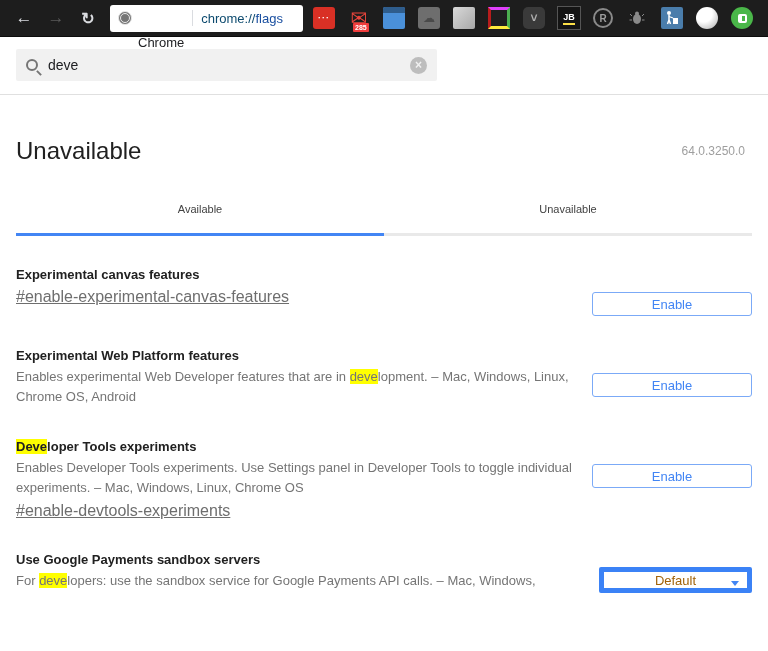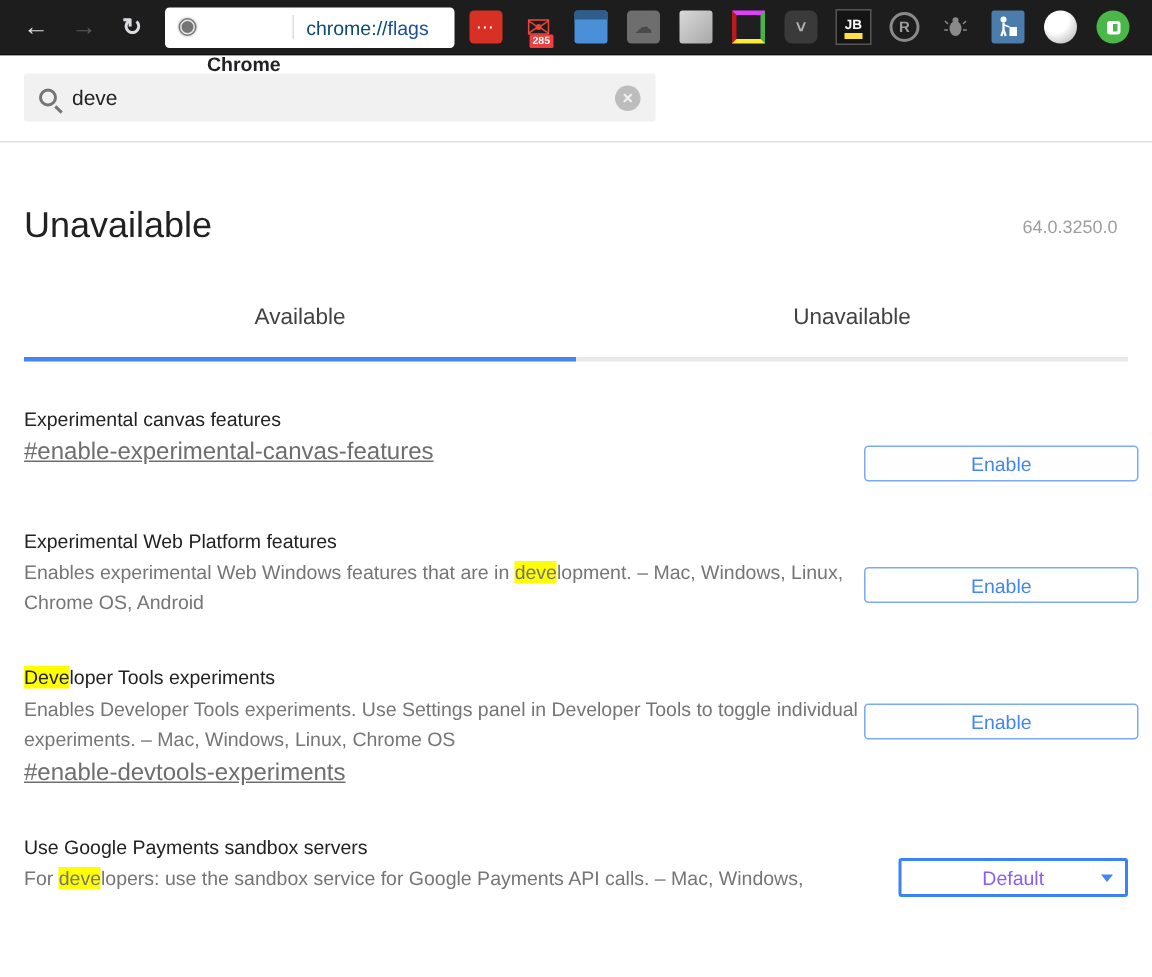--- a/index.html
+++ b/index.html
@@ -10,41 +10,41 @@
   .toolbar { height:37px; background:#1d1d1d; display:flex; align-items:center;
     padding:0 8px; border-bottom:1px solid #0c0c0c; }
   .nav-btn { width:26px; height:26px; display:flex; align-items:center; justify-content:center;
     font-size:17px; color:#dadce0; margin:0 3px; flex:0 0 auto; }
   .nav-btn.disabled { color:#5a5a5a; }
   .reload { font-size:16px; font-weight:bold; }
   .omnibox { width:193px; height:27px; background:#fff; border-radius:3px; margin:0 8px 0 6px;
     display:flex; align-items:center; padding:0 8px; flex:0 0 auto; }
   .chrome-logo { width:14px; height:14px; border-radius:50%; background:#757575;
     border:3px double #e8e8e8; margin-right:6px; flex:0 0 auto; }
-  .site-label { font-size:13px; color:#202124; font-weight:700;margin-top:48px; }
+  .site-label { font-size:13px; color:#202124; font-weight:400;margin-top:48px; }
   .omni-sep { width:1px; height:16px; background:#dadce0; margin:0 8px; }
   .url-scheme { font-size:13px; color:#0c4a6e; }
   .url-path { font-size:13px; color:#1a4fa0; }
   .ext-row { display:flex; align-items:center; gap:13px; margin-left:2px; }
   .ext { width:22px; height:22px; display:flex; align-items:center; justify-content:center;
     position:relative; flex:0 0 auto; }
   .ext-lastpass { background:#d93025; border-radius:3px; color:#fff; font-size:9px;
     font-weight:bold; letter-spacing:1px; }
   .ext-gmail { color:#e8453c; font-size:20px; }
   .gmail-badge { position:absolute; bottom:-3px; left:5px; background:#f03d3d; color:#fff;
     font-size:7px; font-weight:bold; padding:1px 2px; border-radius:1px; line-height:1; }
   .ext-window { background:#4a90d9; border-radius:2px; }
   .ext-window .tbar { height:6px; background:#2f5d8c; border-radius:2px 2px 0 0; }
   .ext-folder { background:#6e6e6e; border-radius:3px; color:#4a4a4a; font-size:12px; }
   .ext-graysq { background:linear-gradient(135deg,#d9d9d9,#a8a8a8); border-radius:2px; }
   .ext-colorpick { background:#1f1f1f; border-top:3px solid #e040fb; border-right:3px solid #4caf50;
     border-bottom:3px solid #ffeb3b; border-left:3px solid #b71c1c; }
   .ext-pocket { background:#3a3a3a; border-radius:5px; color:#b0b0b0; font-size:12px; font-weight:bold; }
   .ext-jb { background:#141414; outline:1px solid #555; color:#fff; font-size:9px; font-weight:bold; }
-  .ext-jb u { text-decoration:none; border-bottom:4px solid #fde047; padding-bottom:1px; }
+  .ext-jb u { text-decoration:none; border-bottom:2px solid #fde047; padding-bottom:1px; }
   .ext-rotate { border:2px solid #8a8a8a; border-radius:50%; width:20px; height:20px;
     color:#9e9e9e; font-size:10px; font-weight:bold; }
   .ext-cleaner { background:#4a7dab; border-radius:2px; }
   .ext-sphere { background:radial-gradient(circle at 35% 30%, #ffffff 0 40%, #b8b8b8 90%);
     border-radius:50%; }
   .ext-pushbullet { background:#4ab749; border-radius:50%; }
   .pb-mark { width:9px; height:9px; border:2px solid #fff; border-radius:2px;
     border-left-width:4px; }
   .ext-star { color:#8f9399; font-size:19px; }
 
@@ -65,38 +65,38 @@
   .reset-btn { height:28px; padding:0 12px; background:#f5f5f5; border:1px solid #c6c6c6;
     border-radius:3px; font-size:13px; color:#333; font-family:"Liberation Sans", sans-serif; }
   .top-divider { border-bottom:1px solid #e0e0e0; }
 
   .head-row { display:flex; align-items:center; justify-content:space-between;
     margin:42px 23px 0 16px; }
   .page-title { font-size:24px; font-weight:400; color:#212121; }
   .version { font-size:12px; color:#9e9e9e;text-align:center; }
 
   .tabs { display:flex; margin:24px 16px 0 16px; }
-  .tab { flex:1; text-align:center; padding:14px 0 18px 0; font-size:15px; color:#424242; }
+  .tab { flex:1; text-align:center; padding:14px 0 18px 0; font-size:11px; color:#424242; }
   .tab-track { display:flex; margin:0 16px; }
   .tab-underline { flex:1; height:3px; background:#e9e9e9; }
   .tab-underline.active { background:#4285f4; }
 
   .experiments { margin:30px 16px 0 16px; }
   .entry { display:flex; align-items:flex-start; margin-bottom:31px; }
   .entry-text { width:560px; flex:0 0 auto; }
-  .entry-title { font-size:13px; font-weight:normal; color:#212121; line-height:18px; }
+  .entry-title { font-size:13px; font-weight:bold; color:#212121; line-height:18px; }
   .entry-desc { font-size:13px; color:#757575; line-height:20px; margin-top:2px; }
   .hl { background:#ffff00; }
   .entry-link { display:inline-block; font-size:16px; color:#6e6e6e; text-decoration:underline;
     margin-top:4px; line-height:18px; }
   .entry-action { margin-left:auto; padding-top:26px; }
-  .enable-btn { width:183px; height:24px; background:#fff; border:1px solid #7baaf7;
+  .enable-btn { width:160px; height:24px; background:#fff; border:1px solid #7baaf7;
     border-radius:3px; color:#4285f4; font-size:13px; font-family:"Liberation Sans", sans-serif; }
-  .default-select { width:153px; height:26px; background:#fff; border:2px solid #3b82f6;
-    border-radius:2px; color:#8b5cf6; font-size:13px; display:flex; align-items:center;
+  .default-select { width:153px; height:26px; background:#fff; border:5px solid #3b82f6;
+    border-radius:2px; color:#a16207; font-size:13px; display:flex; align-items:center;
     justify-content:center; position:relative; }
   .select-arrow { position:absolute; right:8px; top:9px; width:0; height:0;
     border-left:4px solid transparent; border-right:4px solid transparent;
     border-top:5px solid #4285f4; }
 </style>
 </head>
 <body>
 
 <div class="toolbar">
   <div class="nav-btn">←</div>
@@ -189,21 +189,21 @@
         <a class="entry-link">#enable-experimental-canvas-features</a>
       </div>
       <div class="entry-action">
         <button class="enable-btn">Enable</button>
       </div>
     </div>
 
     <div class="entry">
       <div class="entry-text">
         <div class="entry-title"><span>Experimental Web Platform features</span><span class="hl"></span><span></span></div>
-        <div class="entry-desc"><span>Enables experimental Web Windows features that are in </span><span class="hl">deve</span><span>lopment. – Mac, Windows, Linux, Chrome OS, Android</span></div>
+        <div class="entry-desc"><span>Enables experimental Web Developer features that are in </span><span class="hl">deve</span><span>lopment. – Mac, Windows, Linux, Chrome OS, Android</span></div>
       </div>
       <div class="entry-action">
         <button class="enable-btn">Enable</button>
       </div>
     </div>
 
     <div class="entry">
       <div class="entry-text">
         <div class="entry-title"><span></span><span class="hl">Deve</span><span>loper Tools experiments</span></div>
         <div class="entry-desc"><span>Enables Developer Tools experiments. Use Settings panel in Developer Tools to toggle individual experiments. – Mac, Windows, Linux, Chrome OS</span><span class="hl"></span><span></span></div>

